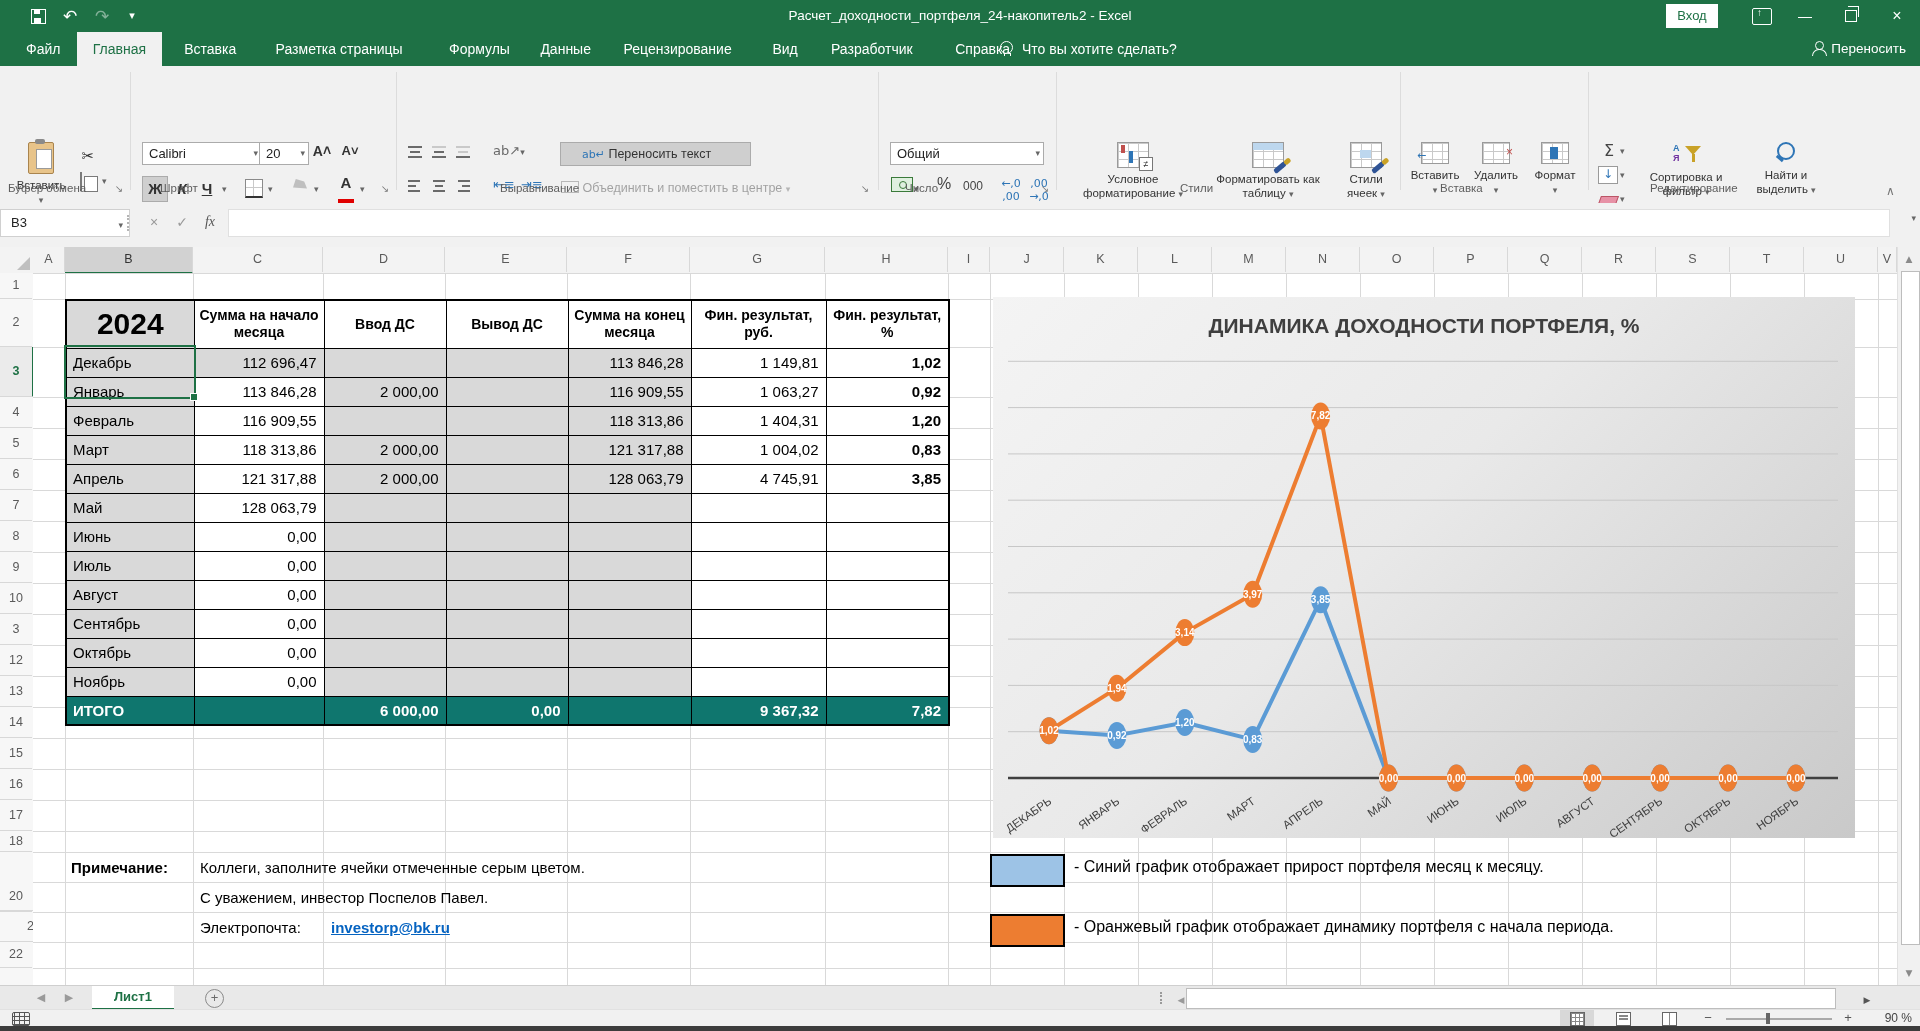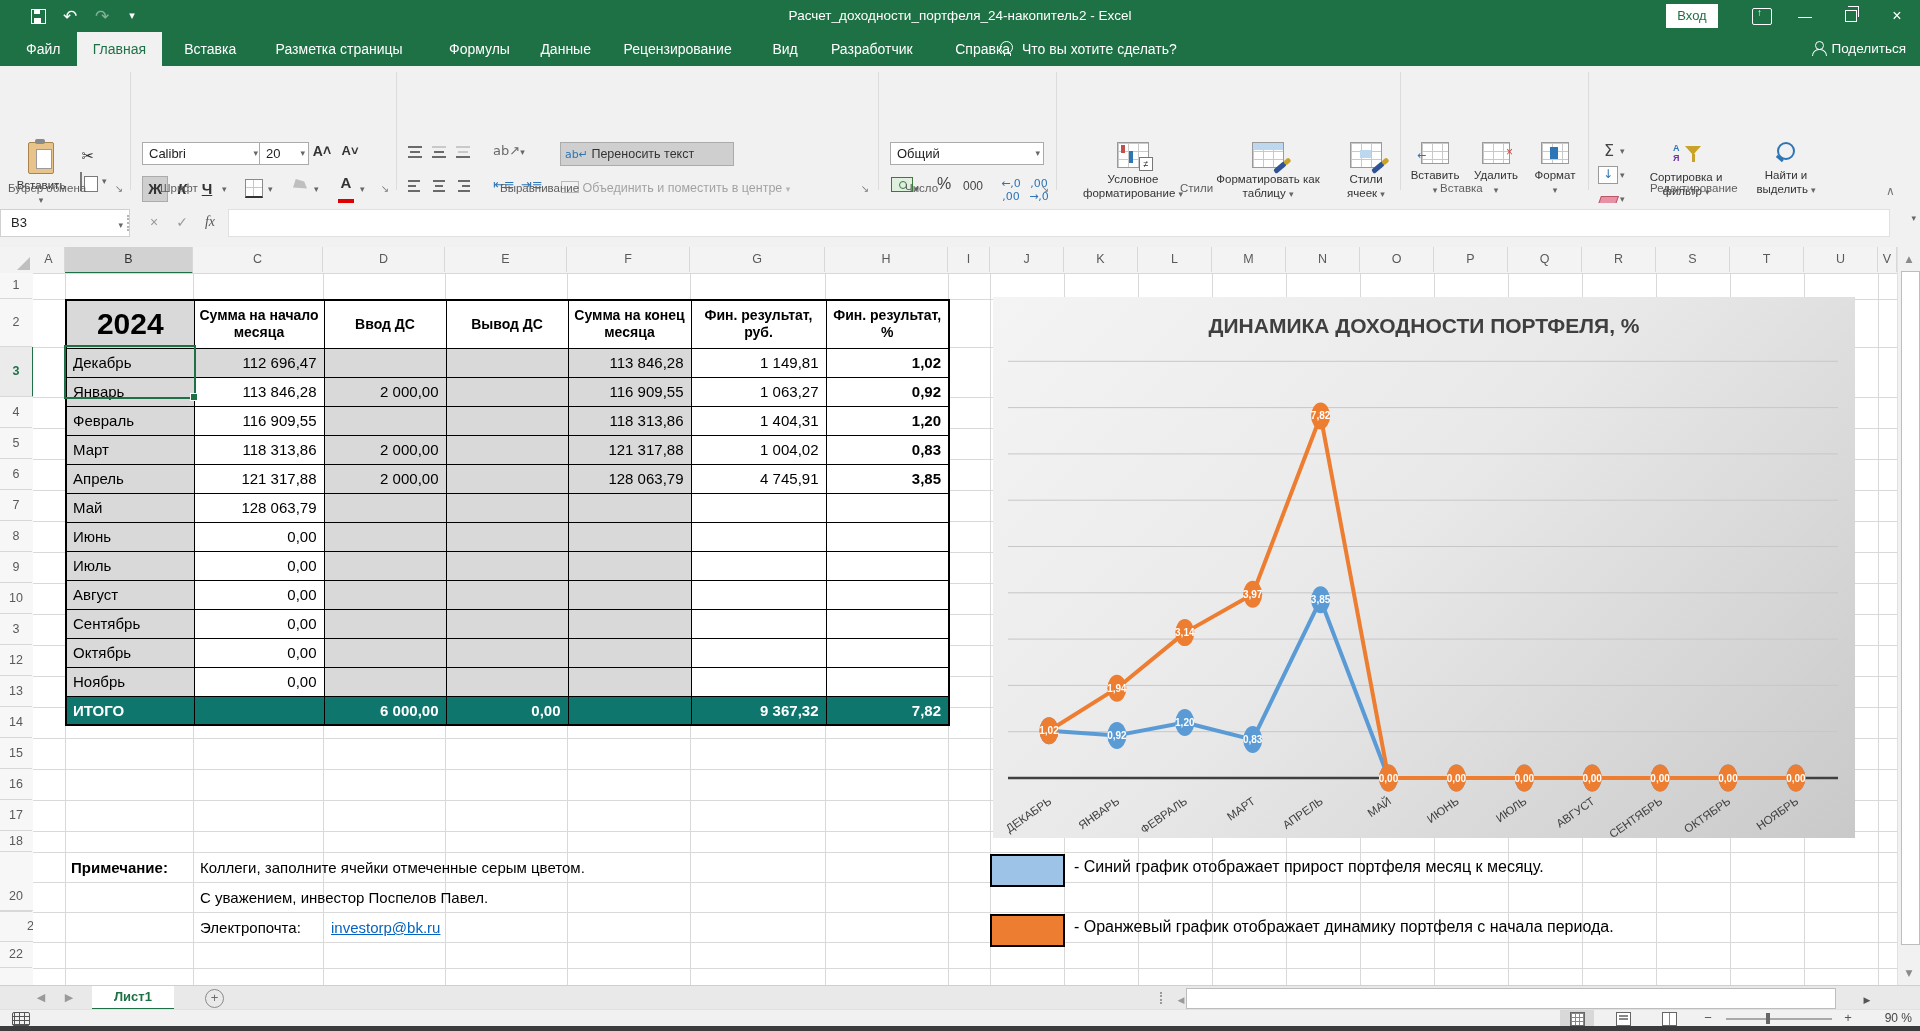--- a/index.html
+++ b/index.html
@@ -96,21 +96,21 @@
   #ptable .b{font-weight:bold;}
   #ptable .tot-r td{background:#0f766e;color:#fff;font-weight:bold;}
 
   
   #selbox{left:64px;top:345px;width:128px;height:50px;border:2px solid #1E7145;pointer-events:none;}
   #selbox:after{content:"";position:absolute;right:-4px;bottom:-4px;width:6px;height:6px;background:#1E7145;border:1px solid #fff;}
 
   
   .note{position:absolute;font-size:15px;color:#000;height:22px;line-height:22px;white-space:nowrap;}
   .note.bold{font-weight:bold;}
-  #email-link{color:#0563C1;text-decoration:underline;cursor:pointer;}
+  #email-link{color:#0563C1;text-decoration:underline;cursor:pointer;font-weight:bold;}
 
   
   #chartbox{left:993px;top:297px;width:862px;height:541px;
     background:linear-gradient(135deg,#F4F4F4 0%,#E9E9E9 45%,#C9C9C9 100%);cursor:pointer;}
   
   .lgrow{position:absolute;height:30px;}
   .lgswatch{position:absolute;left:0;top:0;width:71px;height:29px;border:2px solid #000;}
   .lgtext{position:absolute;left:84px;top:4px;font-size:16px;color:#000;white-space:nowrap;}
 
   
@@ -201,21 +201,21 @@
       <div class="mtab" style="left: 259.6px;">Разметка страницы</div>
       <div class="mtab" style="left: 433px;">Формулы</div>
       <div class="mtab" style="left: 524.4px;">Данные</div>
       <div class="mtab" style="left: 607.6px;">Рецензирование</div>
       <div class="mtab" style="left: 756.4px;">Вид</div>
       <div class="mtab" style="left: 815px;">Разработчик</div>
       <div class="mtab" style="left: 939.2px;">Справка</div>
     </div>
   <div id="bulb" style="left:1000px;top:9px"></div>
   <div id="assistant" style="left:1022px">Что вы хотите сделать?</div>
-  <div id="share"><span class="person"></span><span>Поделиться</span></div>
+  <div id="share"><span class="person"></span><span>Переносить</span></div>
 </div>
 
 <div class="abs" id="ribbon">
 
   <div class="bigbtn" style="left:12px;width:58px">
     <span class="bi clip"></span>
     <span>Вставить</span><br><span class="car"></span>
   </div>
   <div class="rbtn glyph" style="left:76px;top:80px;width:22px;height:20px;font-size:15px;text-align:center">✂</div>
   <div class="rbtn" style="left:79px;top:106px"><span class="copyico"></span></div>
@@ -259,21 +259,21 @@
         <rect x="0" y="12" width="14" height="2"></rect>
     <rect x="24" y="2" width="14" height="2" fill="#C9C9C9"></rect>
         <rect x="26" y="7" width="10" height="2"></rect>
         <rect x="24" y="12" width="14" height="2"></rect>
     <rect x="48" y="2" width="14" height="2" fill="#C9C9C9"></rect>
         <rect x="50" y="7" width="10" height="2" fill="#C9C9C9"></rect>
         <rect x="48" y="12" width="14" height="2"></rect>
       </g>
   </svg>
   <div class="rbtn glyph" style="left:492px;top:76px;width:26px;font-size:13px;color:#6A6A6A">ab↗<span class="car"></span></div>
-  <div class="rbtn on" style="left:560px;top:76px;width:168px;height:22px;font-size:12.5px;line-height:22px;padding-left:4px">
+  <div class="rbtn on" style="left:560px;top:76px;width:168px;height:22px;font-size:12.5px;line-height:22px;padding-left:21px">
     <span class="glyph" style="color:#2E75B6;font-size:11px">ab↵</span>
     <span>Переносить текст</span>
   </div>
   <svg class="abs" style="left:408px;top:112px" width="70" height="18">
     <g fill="#6A6A6A">
         <rect x="0" y="2" width="12" height="2"></rect>
         <rect x="0" y="7" width="8" height="2"></rect>
         <rect x="0" y="12" width="12" height="2"></rect>
     <rect x="25" y="2" width="12" height="2"></rect>
         <rect x="27" y="7" width="8" height="2"></rect>

